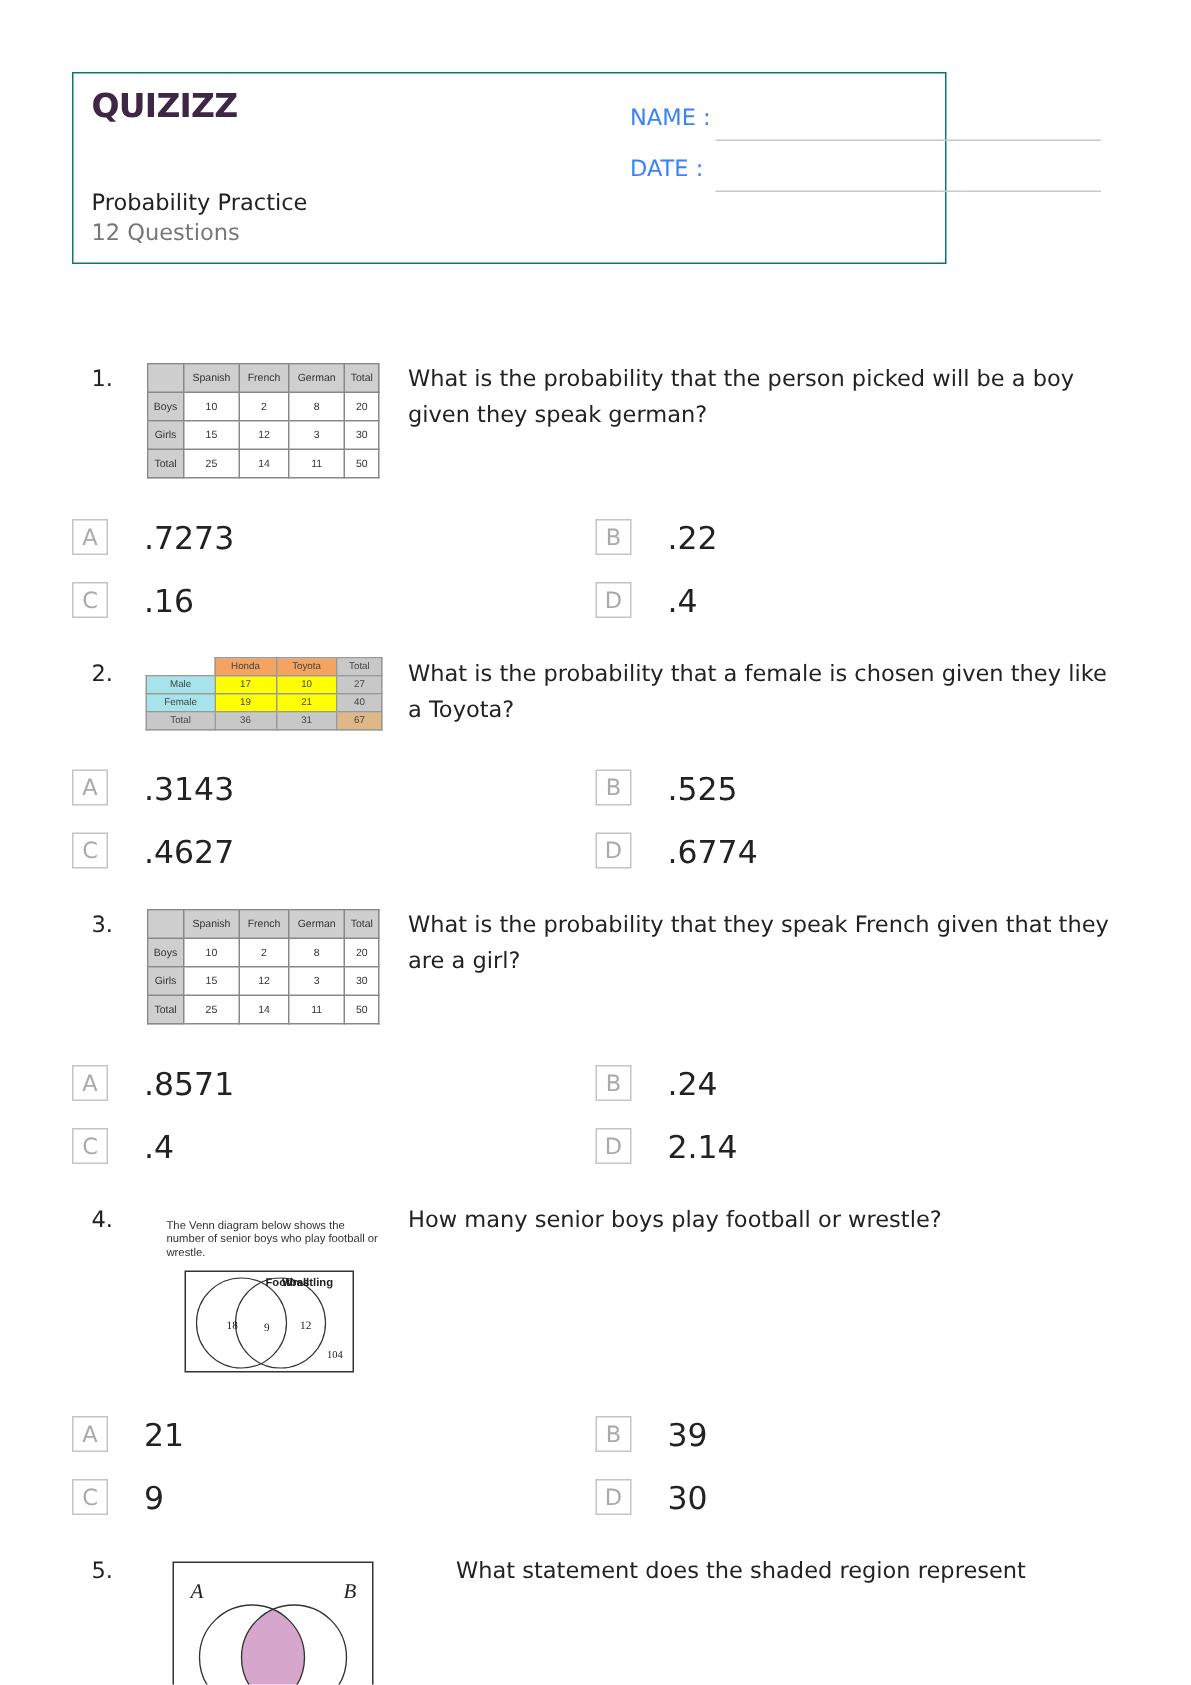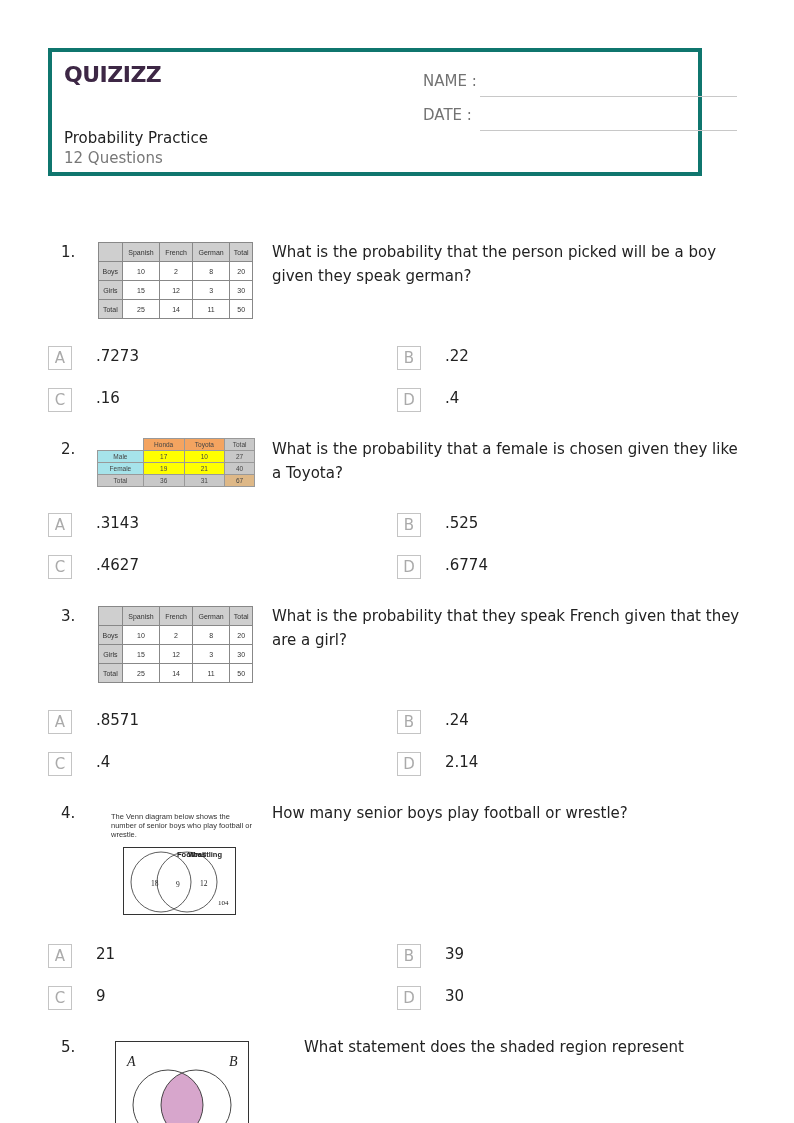--- a/index.html
+++ b/index.html
@@ -1,28 +1,28 @@
 <!DOCTYPE html>
 <html><head>
 <meta charset="utf-8">
 <style>
   * { box-sizing: border-box; margin: 0; padding: 0; }
   body { width: 794px; height: 1123px; background: #fff; font-family: "DejaVu Sans", sans-serif; color: #222; position: relative; overflow: hidden; }
-  .header { position: absolute; left: 48px; top: 48px; width: 654px; height: 128px; border: 4px solid #0f766e; }
+  .header { position: absolute; left: 48px; top: 48px; width: 583px; height: 128px; border: 1px solid #0f766e; }
   .logo { position: absolute; left: 12px; top: 10px; font-family: "DejaVu Sans", sans-serif; font-weight: bold; font-size: 22px; color: #3d2745; letter-spacing: -0.5px; }
   .title { position: absolute; left: 12px; top: 77px; font-size: 15px; color: #222; }
   .subtitle { position: absolute; left: 12px; top: 97px; font-size: 15px; color: #777; }
   .field { position: absolute; left: 371px; width: 314px; height: 24px; }
-  .field .lbl { position: absolute; left: 0; top: 0; font-size: 15px; color: #737373; }
+  .field .lbl { position: absolute; left: 0; top: 0; font-size: 15px; color: #3b82f6; }
   .field .line { position: absolute; left: 57px; right: 0; bottom: -1px; border-bottom: 1px solid #c8c8c8; }
   .qnum { position: absolute; left: 61px; font-size: 15px; color: #222; }
   .qtext { position: absolute; left: 272px; width: 470px; font-size: 15px; line-height: 24px; color: #222; }
   .opt { position: absolute; height: 24px; }
   .opt .box { position: absolute; left: 0; top: 0; width: 24px; height: 24px; border: 1px solid #c4c4c4; color: #aaa; font-size: 15px; text-align: center; line-height: 22px; }
-  .opt .val { position: absolute; left: 48px; top: 1px; font-size: 15px; color: #222; white-space: nowrap; }
+  .opt .val { position: absolute; left: 48px; top: 1px; font-size: 21px; color: #222; white-space: nowrap; }
   table.dt { position: absolute; border-collapse: collapse; font-family: "Liberation Sans", sans-serif; font-size: 7px; color: #333; }
   table.dt td { border: 1px solid #888; text-align: center; height: 19px; }
   table.dt td.g { background: #cfcfcf; }
   table.t2 { position: absolute; border-collapse: collapse; font-family: "Liberation Sans", sans-serif; font-size: 6.5px; color: #444; }
   table.t2 td { border: 1px solid #999; text-align: center; height: 12px; }
   .venn-note { position: absolute; font-family: "Liberation Sans", sans-serif; font-size: 7.5px; line-height: 9px; color: #333; width: 145px; }
 </style>
 </head>
 <body>
 

